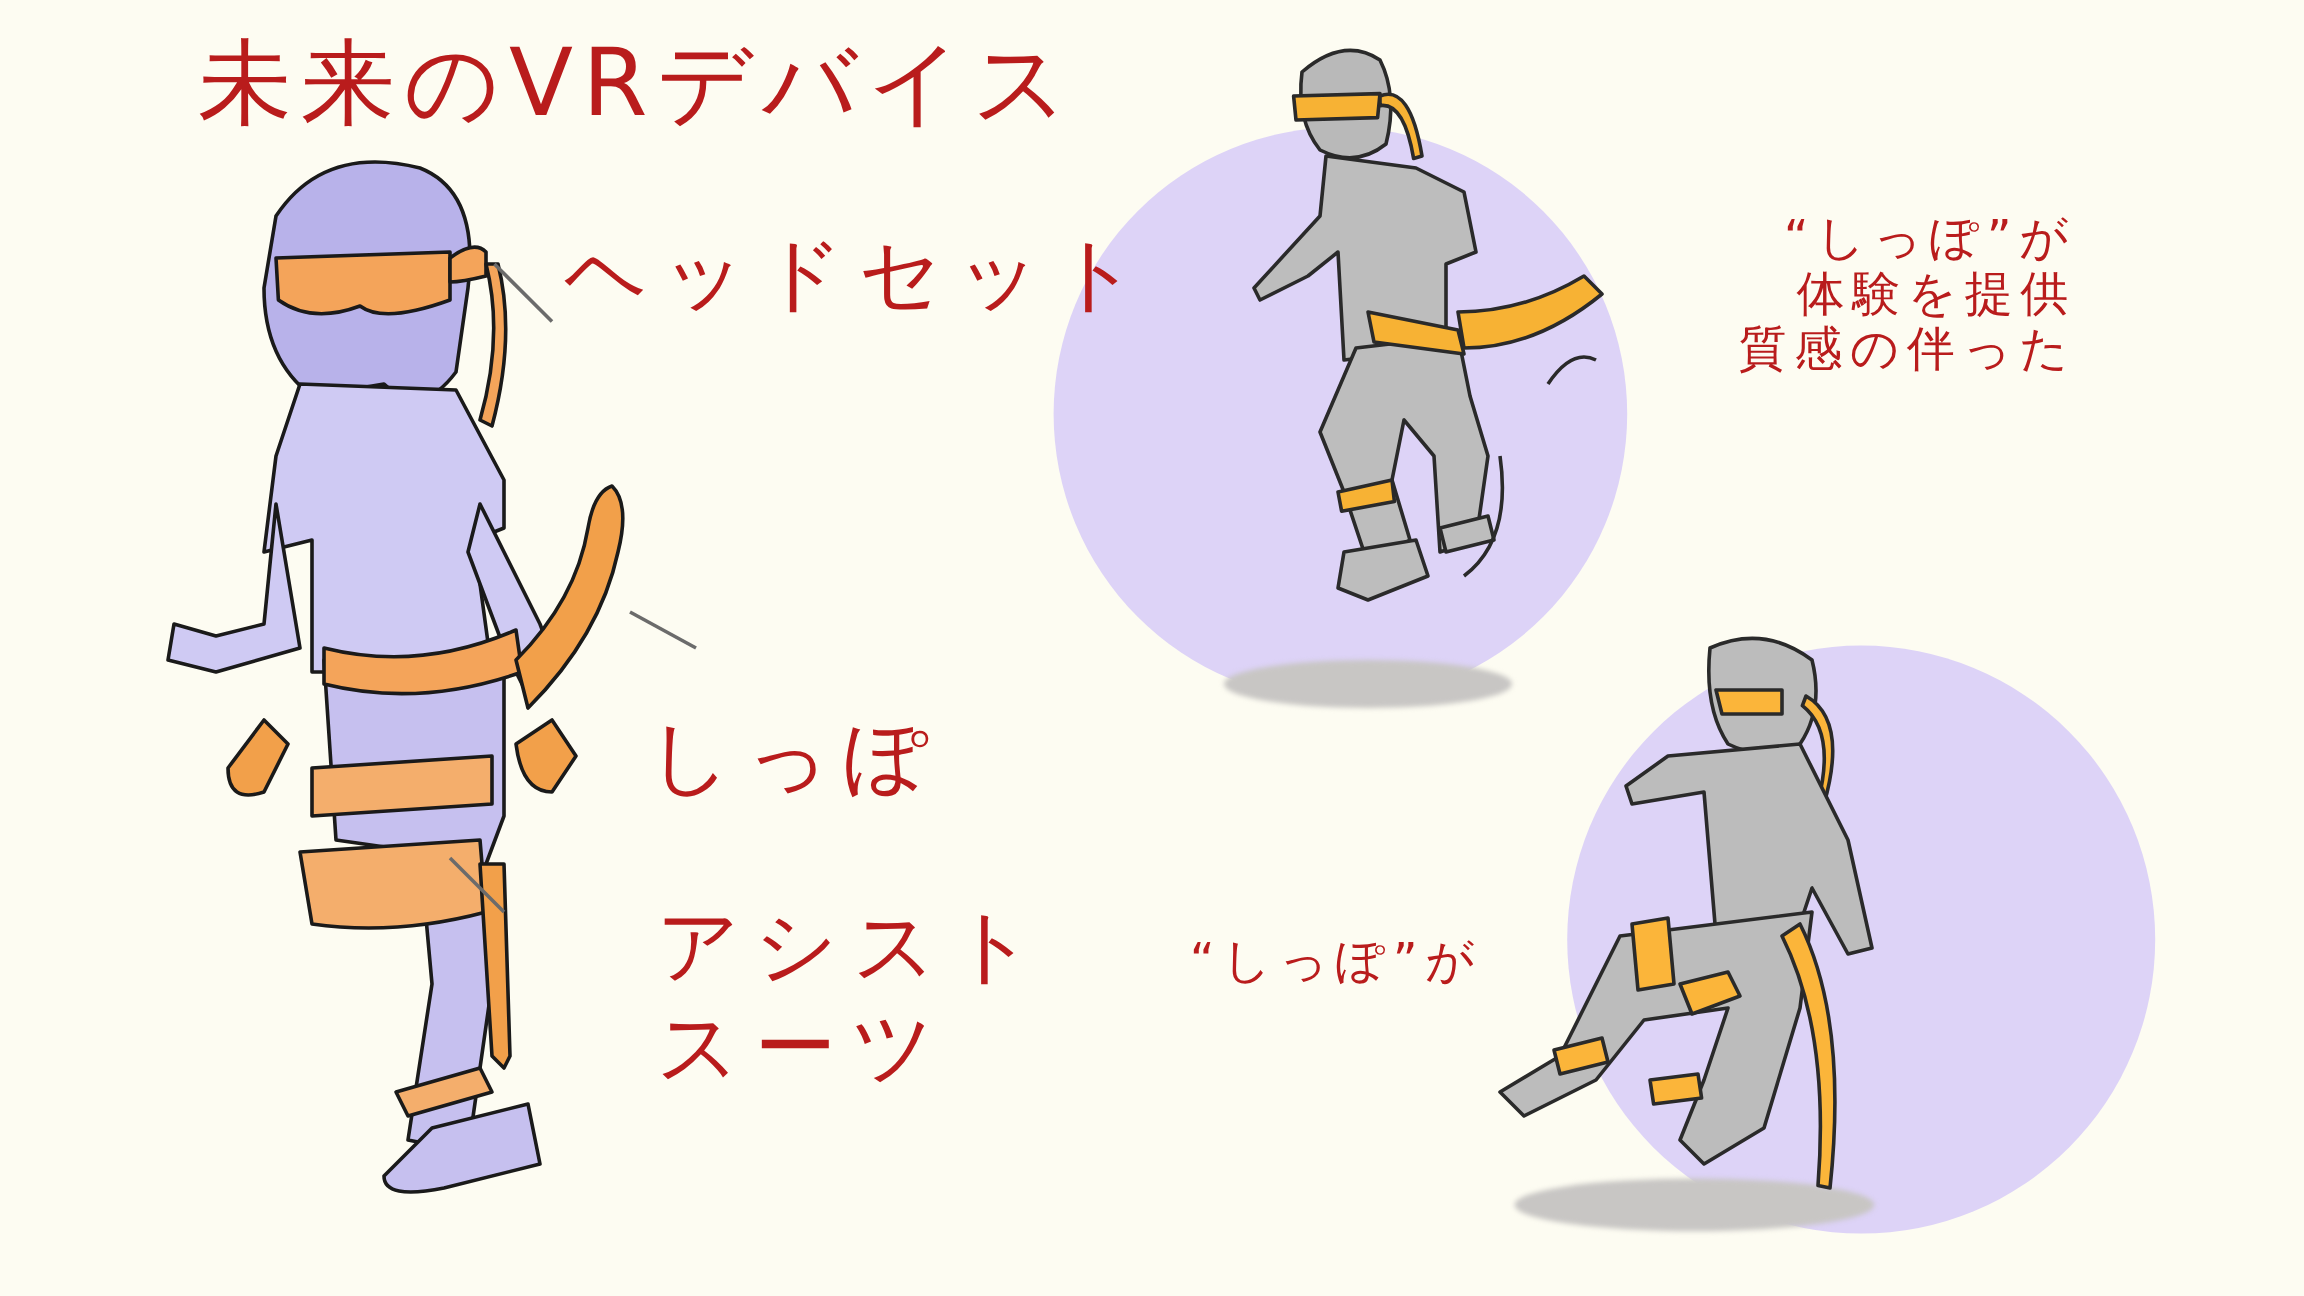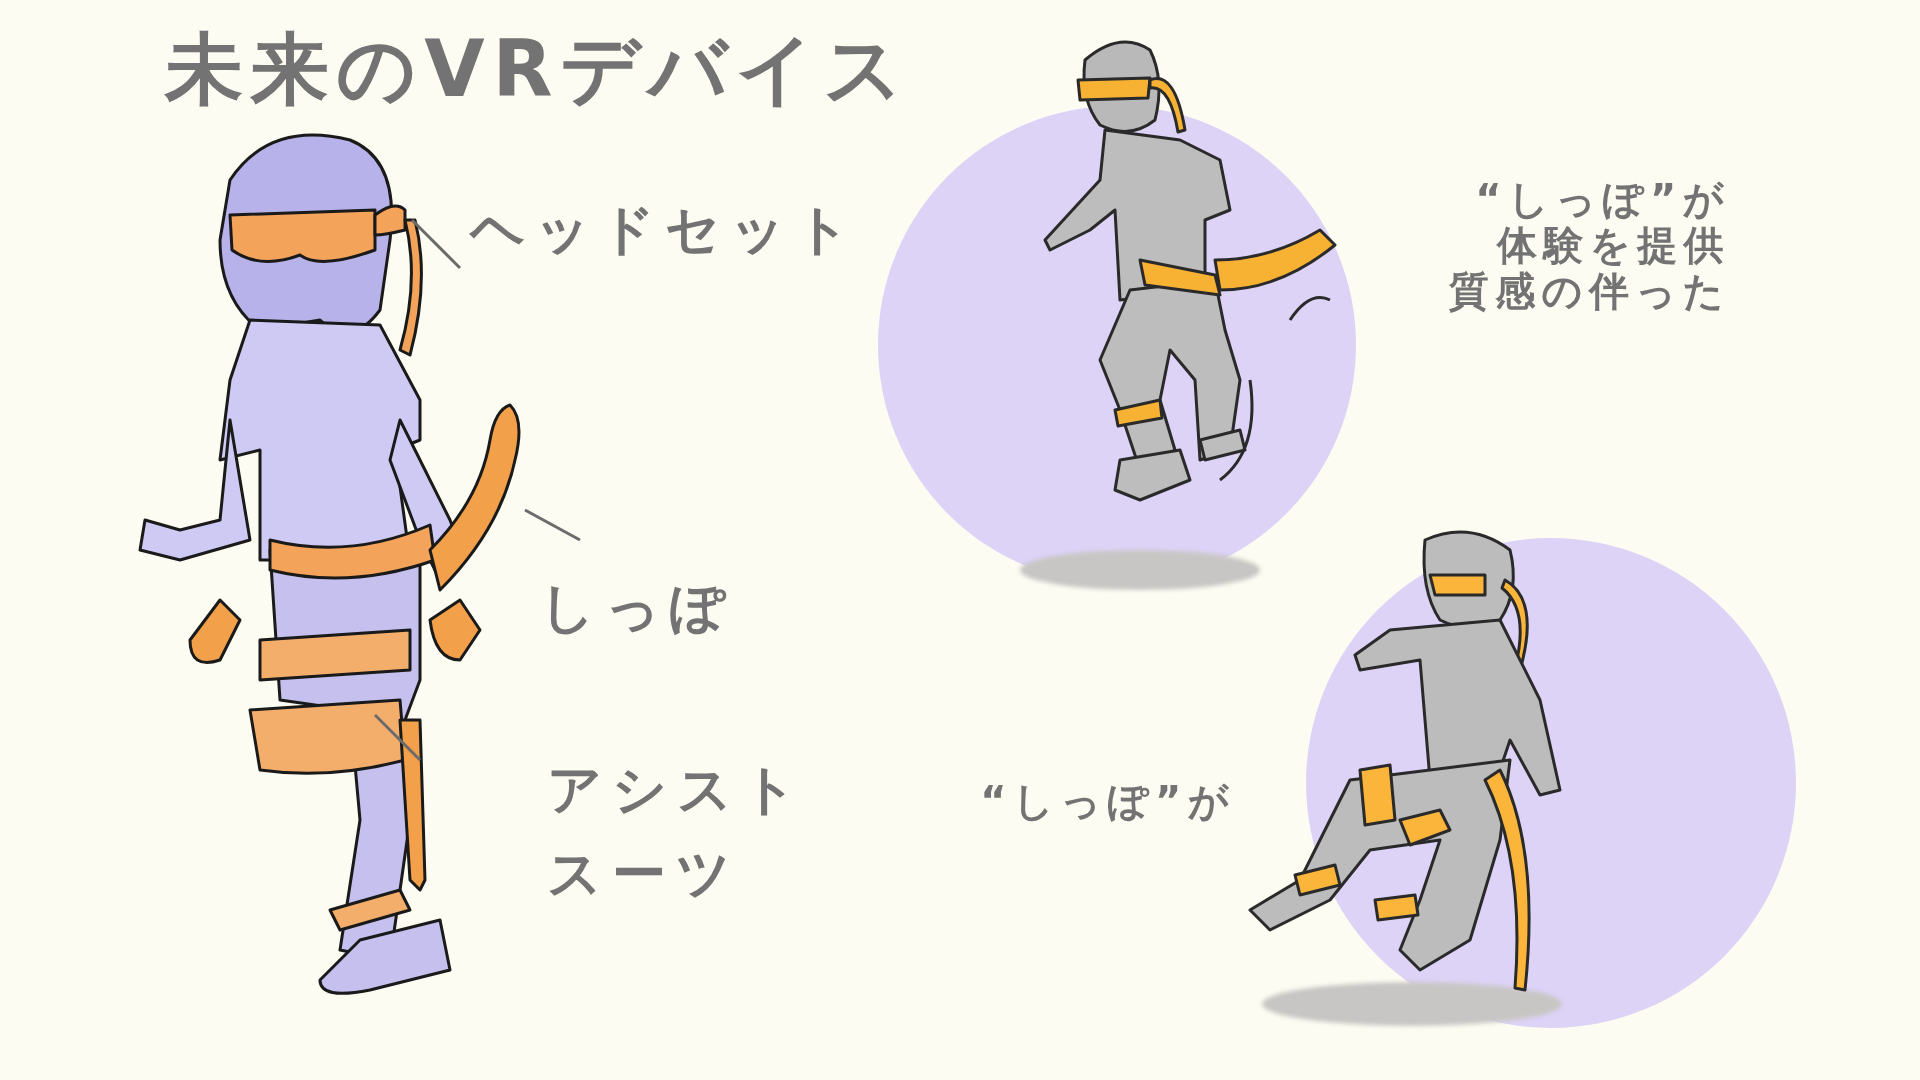--- a/index.html
+++ b/index.html
@@ -1,19 +1,19 @@
 <!DOCTYPE html>
 <html><head>
 <meta charset="utf-8">
 <style>
   html,body{margin:0;padding:0;}
   body{width:1920px;height:1080px;background:#fdfcf2;position:relative;overflow:hidden;font-family:"DejaVu Sans","Liberation Sans",sans-serif;}
-  .txt{position:absolute;color:#737373;font-weight:700;white-space:nowrap;letter-spacing:0.18em;}
+  .txt{position:absolute;color:#b91c1c;font-weight:400;white-space:nowrap;letter-spacing:0.18em;}
   .title{left:165px;top:18px;font-size:78px;letter-spacing:0.1em;}
-  .lbl{font-size:54px;line-height:84px;}
+  .lbl{font-size:68px;line-height:84px;}
   .cap{font-size:40px;line-height:46px;text-align:right;letter-spacing:0.16em;}
   .circle{position:absolute;border-radius:50%;}
   .shadow{position:absolute;border-radius:50%;background:#c8c6c4;filter:blur(2px);}
   svg{position:absolute;overflow:visible;}
   .leader{stroke:#6b6b6b;stroke-width:3;}
 </style>
 </head>
 <body>
 
 <div class="txt title">未来のVRデバイス</div>
@@ -92,21 +92,21 @@
     <path d="M160 300 L200 290 L210 310 L170 325Z" fill="#fbb53a"></path>
     <path d="M55 355 L95 345 L100 365 L60 375Z" fill="#fbb53a"></path>
     <path d="M135 380 L175 375 L178 395 L138 400Z" fill="#fbb53a"></path>
     <path d="M260 250 Q300 330 285 470 L275 468 Q285 340 245 260Z" fill="#fbb53a"></path>
   </g>
 </svg>
 
 <div class="txt lbl" style="left:470px;top:188px;">
   <div>ヘッドセット</div>
 </div>
-<div class="txt lbl" style="left:540px;top:566px;">しっぽ</div>
+<div class="txt lbl" style="left:540px;top:590px;">しっぽ</div>
 <div class="txt lbl" style="left:515px;top:748px;margin-left:32px;">
   <div>アシスト</div>
   <div>スーツ</div>
 </div>
 
 <div class="txt cap" style="left:1370px;top:176px;width:360px;">
   <div>“しっぽ”が</div>
   <div>体験を提供</div>
   <div>質感の伴った</div>
 </div>

